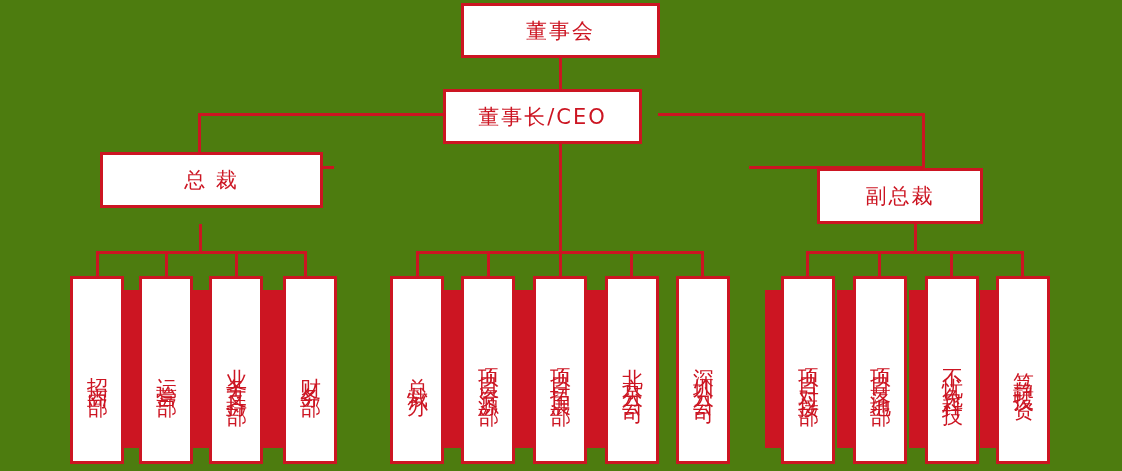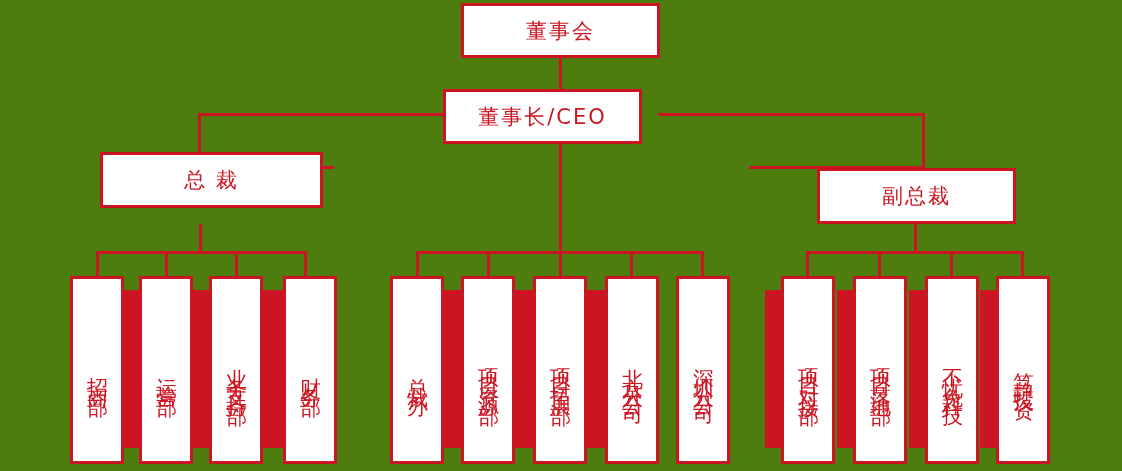--- a/index.html
+++ b/index.html
@@ -124,21 +124,21 @@
   </div>
 
   <div class="node h" style="left:443px; top:89px; width:199px; height:55px;">
     <span>董事长/CEO</span>
   </div>
 
   <div class="node h" style="left:100px; top:152px; width:223px; height:56px;">
     <span>总 裁</span>
   </div>
 
-  <div class="node h" style="left:817px; top:168px; width:199px; height:56px;">
+  <div class="node h" style="left:817px; top:168px; width:166px; height:56px;">
     <span>副总裁</span>
   </div>
 
   <div class="node v" style="left:70px; top:276px; width:54px; height:188px;">
     <span class="vtext">招商部</span>
   </div>
   <div class="node v" style="left:139px; top:276px; width:54px; height:188px;">
     <span class="vtext">运营部</span>
   </div>
   <div class="node v" style="left:209px; top:276px; width:54px; height:188px;">

